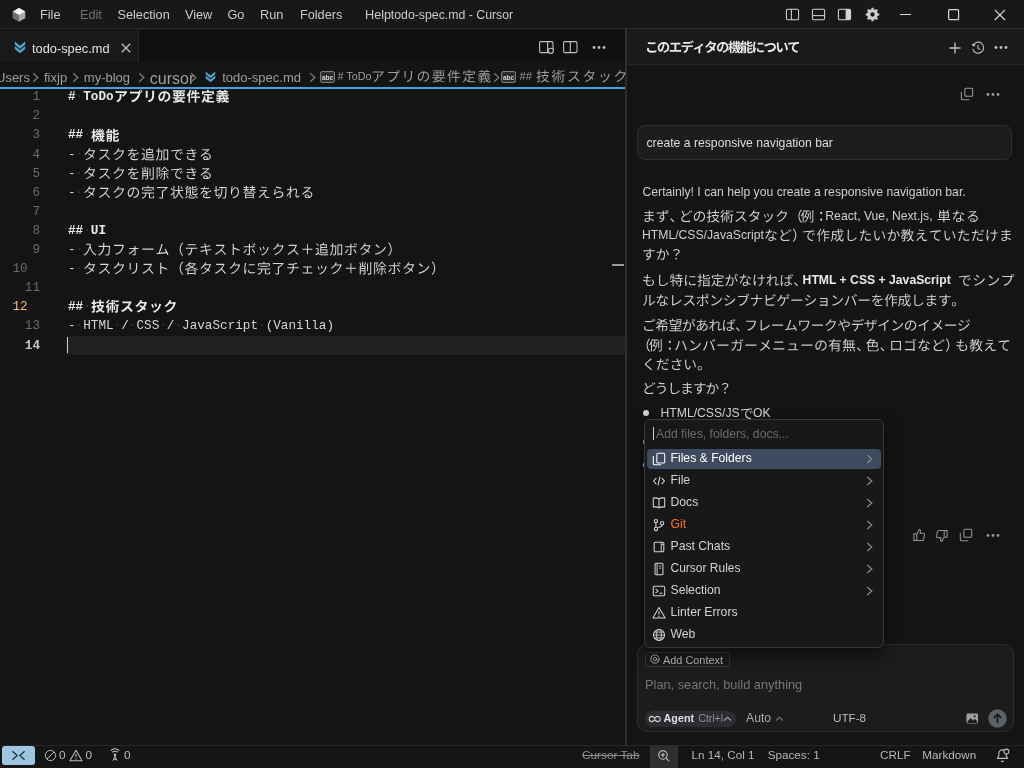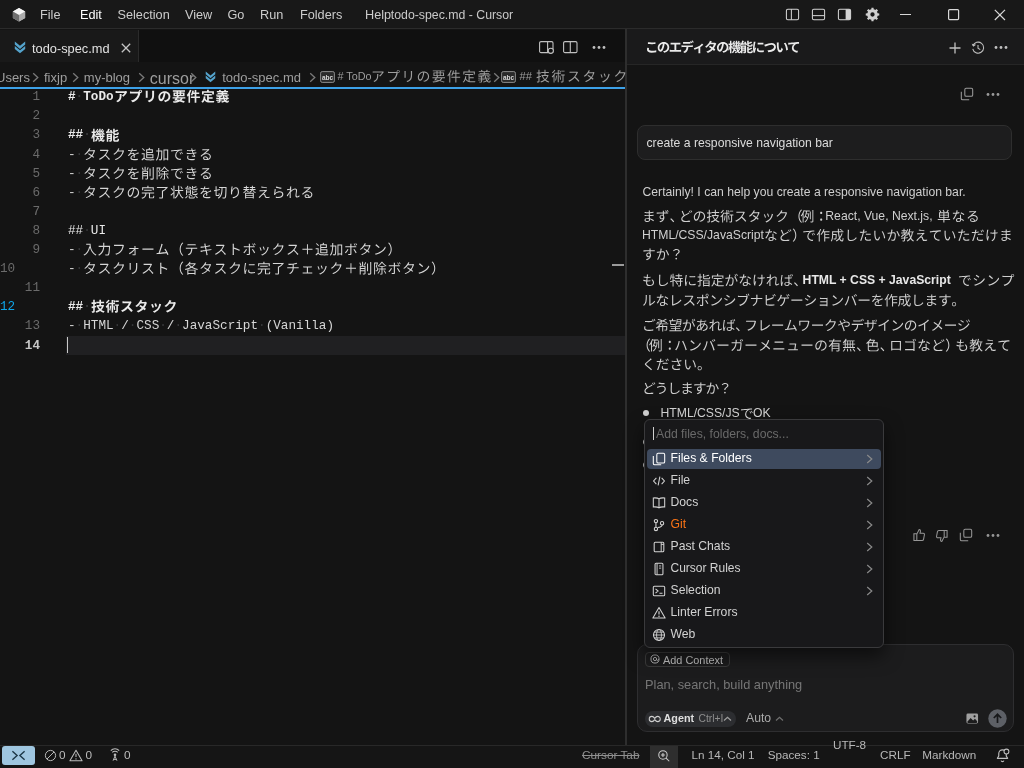--- a/index.html
+++ b/index.html
@@ -173,21 +173,21 @@
 <div class="a" style="left:625px;top:28.5px;width:1.5px;height:716.5px;background:#2e2e2e"></div>
 <div class="a" style="left:626.5px;top:28.5px;width:397.5px;height:36.5px;background:#1a1a1b;border-bottom:1px solid #262626"></div>
 <div class="a" style="left:0;top:745px;width:1024px;height:23px;background:#151515;border-top:1px solid #282828"></div>
 <svg class="a" style="left:12px;top:7px" width="14" height="15" viewBox="0 0 16 17">
 <polygon points="8,1 15,5 15,12.5 8,16.5 1,12.5 1,5" fill="#d9d9d9"></polygon>
 <polygon points="8,1 15,5 8,9 1,5" fill="#f5f5f5"></polygon>
 <polygon points="8,9 15,5 15,12.5 8,16.5" fill="#ababab"></polygon>
 <polygon points="8,9 1,5 1,12.5 8,16.5" fill="#6f6f6f"></polygon>
 </svg>
 <div class="a" style="left:40px;top:7.5px;font-size:12.7px;color:#cccccc">File</div>
-<div class="a" style="left:80px;top:7.5px;font-size:12.7px;color:#ffffff">Edit</div>
+<div class="a" style="left:80px;top:7.5px;font-size:12.7px;color:#737373">Edit</div>
 <div class="a" style="left:117.5px;top:7.5px;font-size:12.7px;color:#cccccc">Selection</div>
 <div class="a" style="left:185px;top:7.5px;font-size:12.7px;color:#cccccc">View</div>
 <div class="a" style="left:227.5px;top:7.5px;font-size:12.7px;color:#cccccc">Go</div>
 <div class="a" style="left:260px;top:7.5px;font-size:12.7px;color:#cccccc">Run</div>
 <div class="a" style="left:300px;top:7.5px;font-size:12.7px;color:#cccccc">Folders</div>
 <div class="a" style="left:365px;top:7.5px;font-size:12.7px;color:#cccccc">Help</div>
 <div class="a" style="left:0;top:8px;width:904px;text-align:center;font-size:12.3px;color:#c8c8c8">todo-spec.md - Cursor</div>
 <svg class="a" style="left:785px;top:7px" width="15" height="15" viewBox="0 0 16 16">
 <rect x="1.5" y="2.5" width="13" height="11" rx="1.5" fill="none" stroke="#d4d4d4" stroke-width="1.1"></rect>
     <line x1="6.8" y1="2.5" x2="6.8" y2="13.5" stroke="#d4d4d4" stroke-width="1.1"></line>
@@ -273,31 +273,31 @@
   </svg>
 <div class="a mono" style="left:0;top:87.2px;width:40px;height:19px;line-height:19px;text-align:right;color:#6b6b6b">1</div>
 <div class="a mono" style="left:0;top:106.30000000000001px;width:40px;height:19px;line-height:19px;text-align:right;color:#6b6b6b">2</div>
 <div class="a mono" style="left:0;top:125.4px;width:40px;height:19px;line-height:19px;text-align:right;color:#6b6b6b">3</div>
 <div class="a mono" style="left:0;top:144.5px;width:40px;height:19px;line-height:19px;text-align:right;color:#6b6b6b">4</div>
 <div class="a mono" style="left:0;top:163.60000000000002px;width:40px;height:19px;line-height:19px;text-align:right;color:#6b6b6b">5</div>
 <div class="a mono" style="left:0;top:182.7px;width:40px;height:19px;line-height:19px;text-align:right;color:#6b6b6b">6</div>
 <div class="a mono" style="left:0;top:201.8px;width:40px;height:19px;line-height:19px;text-align:right;color:#6b6b6b">7</div>
 <div class="a mono" style="left:0;top:220.90000000000003px;width:40px;height:19px;line-height:19px;text-align:right;color:#6b6b6b">8</div>
 <div class="a mono" style="left:0;top:240.0px;width:40px;height:19px;line-height:19px;text-align:right;color:#6b6b6b">9</div>
-<div class="a mono" style="left:0;top:259.1px;width:40px;height:19px;line-height:19px;text-align:left;color:#6b6b6b">10</div>
+<div class="a mono" style="left:0;top:259.1px;width:40px;height:19px;line-height:19px;text-align:center;color:#6b6b6b">10</div>
 <div class="a mono" style="left:0;top:278.2px;width:40px;height:19px;line-height:19px;text-align:right;color:#6b6b6b">11</div>
-<div class="a mono" style="left:0;top:297.3px;width:40px;height:19px;line-height:19px;text-align:left;color:#0ea5e9">12</div>
+<div class="a mono" style="left:0;top:297.3px;width:40px;height:19px;line-height:19px;text-align:center;color:#fdba74">12</div>
 <div class="a mono" style="left:0;top:316.40000000000003px;width:40px;height:19px;line-height:19px;text-align:right;color:#6b6b6b">13</div>
 <div class="a mono" style="left:0;top:335.5px;width:40px;height:19px;line-height:19px;text-align:right;color:#c6c6c6;font-weight:bold">14</div>
 <div class="a mono" style="left:68px;top:87.2px;height:19px;line-height:19px;font-weight:bold;color:#eaeaea">#<i class="w">·</i>ToDo</div>
 <div class="a mono" style="left:68px;top:125.4px;height:19px;line-height:19px;font-weight:bold;color:#eaeaea">##<i class="w">·</i></div>
 <div class="a mono" style="left:68px;top:144.5px;height:19px;line-height:19px;color:#d6d6d6">-<i class="w">·</i></div>
 <div class="a mono" style="left:68px;top:163.60000000000002px;height:19px;line-height:19px;color:#d6d6d6">-<i class="w">·</i></div>
 <div class="a mono" style="left:68px;top:182.7px;height:19px;line-height:19px;color:#d6d6d6">-<i class="w">·</i></div>
-<div class="a mono" style="left:68px;top:220.90000000000003px;height:19px;line-height:19px;font-weight:normal;color:#eaeaea">##<i class="w">·</i>UI</div>
+<div class="a mono" style="left:68px;top:220.90000000000003px;height:19px;line-height:19px;font-weight:bold;color:#eaeaea">##<i class="w">·</i>UI</div>
 <div class="a mono" style="left:68px;top:240.0px;height:19px;line-height:19px;color:#d6d6d6">-<i class="w">·</i></div>
 <div class="a mono" style="left:68px;top:259.1px;height:19px;line-height:19px;color:#d6d6d6">-<i class="w">·</i></div>
 <div class="a mono" style="left:68px;top:297.3px;height:19px;line-height:19px;font-weight:bold;color:#eaeaea">##<i class="w">·</i></div>
 <div class="a mono" style="left:68px;top:316.40000000000003px;height:19px;line-height:19px;color:#d6d6d6">-<i class="w">·</i>HTML<i class="w">·</i>/<i class="w">·</i>CSS<i class="w">·</i>/<i class="w">·</i>JavaScript<i class="w">·</i>(Vanilla)</div>
 <div class="a" style="left:66px;top:335.5px;width:559px;height:19px;background:#202022"></div>
 <div class="a" style="left:66.5px;top:337.0px;width:1.8px;height:16px;background:#c8c8c8"></div>
 <div class="a" style="left:611.5px;top:263.5px;width:12px;height:2.5px;background:#9a9a9a"></div>
 <svg class="a" style="left:948px;top:40.5px" width="14" height="14">
     <path d="M7 1.5 V12.5 M1.5 7 H12.5" stroke="#c0c0c0" stroke-width="1.3"></path>
   </svg>
@@ -475,21 +475,21 @@
   </svg>
 <div class="a" style="left:124px;top:748px;font-size:11.8px;color:#bcbcbc">0</div>
 <div class="a" style="left:582px;top:748px;font-size:11.8px;color:#8f8f8f;text-decoration:line-through">Cursor Tab</div>
 <div class="a" style="left:650px;top:745.5px;width:28px;height:22px;background:#2e2e2e"></div>
 <svg class="a" style="left:657px;top:748.5px" width="14" height="14" viewBox="0 0 16 16">
 <circle cx="6.8" cy="6.8" r="4.8" fill="none" stroke="#cccccc" stroke-width="1.2"></circle>
 <path d="M10.4 10.4 L14 14 M4.6 6.8 H9 M6.8 4.6 V9" fill="none" stroke="#cccccc" stroke-width="1.2"></path>
   </svg>
 <div class="a" style="left:691.5px;top:747.5px;font-size:11.7px;color:#b8b8b8">Ln 14, Col 1</div>
 <div class="a" style="left:767.7px;top:747.5px;font-size:11.7px;color:#b8b8b8">Spaces: 1</div>
-<div class="a" style="left:833px;top:738px;font-size:11.7px;color:#b8b8b8">UTF-8</div>
+<div class="a" style="left:833px;top:711px;font-size:11.7px;color:#b8b8b8">UTF-8</div>
 <div class="a" style="left:880px;top:747.5px;font-size:11.7px;color:#b8b8b8">CRLF</div>
 <div class="a" style="left:922.3px;top:747.5px;font-size:11.7px;color:#b8b8b8">Markdown</div>
 <svg class="a" style="left:995px;top:747.5px" width="15" height="15" viewBox="0 0 16 16">
 <path d="M8 2 a4 4 0 0 1 4 4 v2.5 l1.5 2.5 H2.5 L4 8.5 V6 a4 4 0 0 1 4-4z" fill="none" stroke="#c0c0c0" stroke-width="1.2" stroke-linejoin="round"></path>
 <path d="M6.5 13.5 a1.6 1.6 0 0 0 3 0" fill="none" stroke="#c0c0c0" stroke-width="1.2"></path>
 <circle cx="12.2" cy="3.8" r="2.6" fill="#151515" stroke="#c0c0c0" stroke-width="1.1"></circle>
   </svg>
 <svg class="a" style="left:113.6px;top:89.3px" width="119" height="15">
     <g transform="translate(0,12.51) scale(0.01390,-0.01390)" fill="#eaeaea">
       <use href="#q0" x="0"></use>

